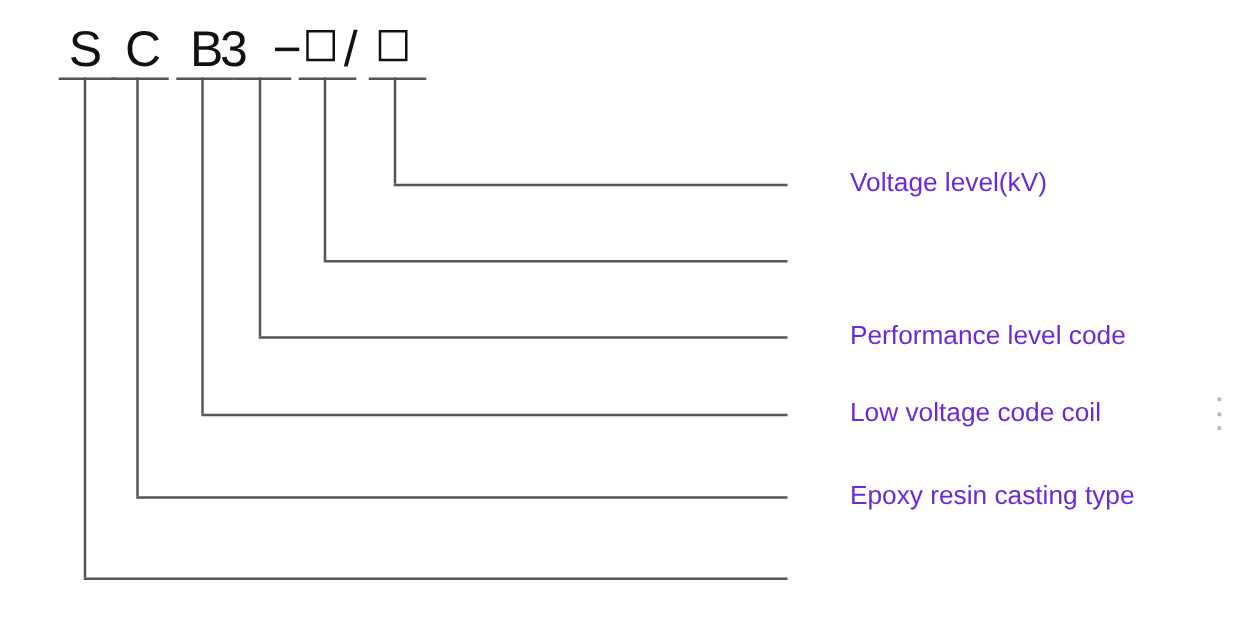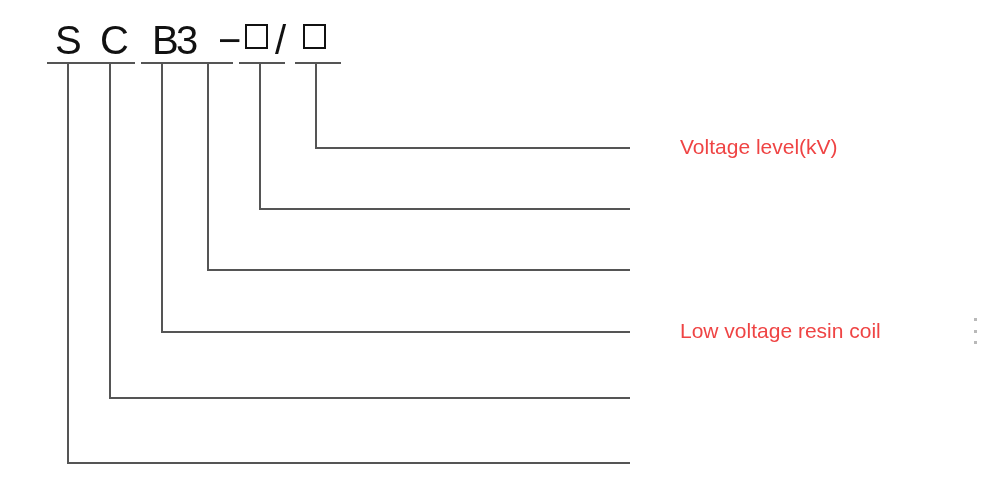--- a/index.html
+++ b/index.html
@@ -70,21 +70,21 @@
     height: 0;
     border-top: 2px solid #555555;
   }
 
   
   .leader-label {
     position: absolute;
     left: 680px;
     font-size: 21px;
     line-height: 21px;
-    color: #ef4444;
+    color: #6d28d9;
     white-space: nowrap;
   }
 
   
   #drag-dots {
     position: absolute;
     left: 973px;
     top: 318px;
     width: 4px;
     height: 26px;
@@ -120,27 +120,29 @@
       <div class="tick" style="left: 295px; top: 62px; width: 46px;"></div>
       <div class="stem" style="left: 315px; top: 62px; height: 85px;"></div>
       <div class="run" style="left: 315px; top: 147px; width: 315px;"></div>
       <div class="leader-label" style="top: 136px;">Voltage level(kV)</div>
       <div class="tick" style="left: 239px; top: 62px; width: 46px;"></div>
       <div class="stem" style="left: 259px; top: 62px; height: 146px;"></div>
       <div class="run" style="left: 259px; top: 208px; width: 371px;"></div>
       <div class="tick" style="left: 187px; top: 62px; width: 46px;"></div>
       <div class="stem" style="left: 207px; top: 62px; height: 207px;"></div>
       <div class="run" style="left: 207px; top: 269px; width: 423px;"></div>
+      <div class="leader-label" style="top: 258px;">Performance level code</div>
       <div class="tick" style="left: 141px; top: 62px; width: 46px;"></div>
       <div class="stem" style="left: 161px; top: 62px; height: 269px;"></div>
       <div class="run" style="left: 161px; top: 331px; width: 469px;"></div>
-      <div class="leader-label" style="top: 320px;">Low voltage resin coil</div>
+      <div class="leader-label" style="top: 320px;">Low voltage code coil</div>
       <div class="tick" style="left: 89px; top: 62px; width: 46px;"></div>
       <div class="stem" style="left: 109px; top: 62px; height: 335px;"></div>
       <div class="run" style="left: 109px; top: 397px; width: 521px;"></div>
+      <div class="leader-label" style="top: 386px;">Epoxy resin casting type</div>
       <div class="tick" style="left: 47px; top: 62px; width: 46px;"></div>
       <div class="stem" style="left: 67px; top: 62px; height: 400px;"></div>
       <div class="run" style="left: 67px; top: 462px; width: 563px;"></div>
     </div>
 
   <div id="drag-dots">
     <span></span>
     <span></span>
     <span></span>
   </div>

